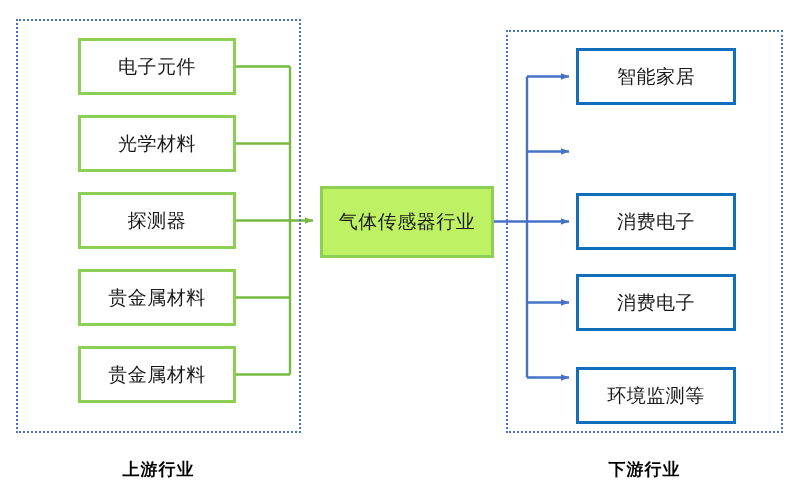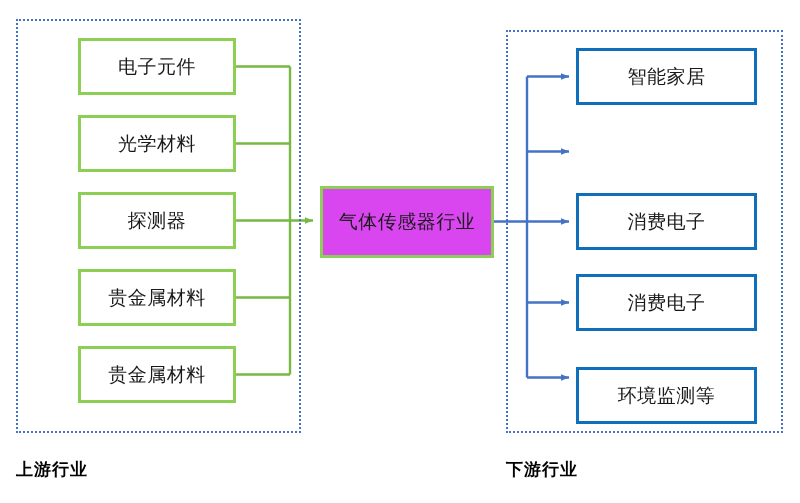--- a/index.html
+++ b/index.html
@@ -57,47 +57,48 @@
     white-space: nowrap;
   }
   .node-up {
     left: 78px;
     width: 158px;
     height: 57px;
     border: 3px solid #8DCE54;
   }
   .node-down {
     left: 576px;
-    width: 181px;
+    width: 160px;
     height: 57px;
     border: 3px solid #0F6FBA;
   }
   #node-center {
     position: absolute;
     left: 320px;
     top: 186px;
     width: 174px;
     height: 72px;
     box-sizing: border-box;
     border: 3px solid #8DCE54;
-    background: #d946ef;
+    background: #bef264;
     display: flex;
     align-items: center;
     justify-content: center;
     font-size: 19px;
     color: #1a1a1a;
     letter-spacing: 0.5px;
     white-space: nowrap;
   }
   .caption {
     position: absolute;
     font-size: 17px;
     font-weight: bold;
     color: #000000;
     letter-spacing: 1px;
+    text-align: center;
     white-space: nowrap;
   }
   #caption-upstream {
     left: 16px;
     top: 458px;
     width: 285px;
   }
   #caption-downstream {
     left: 506px;
     top: 458px;

